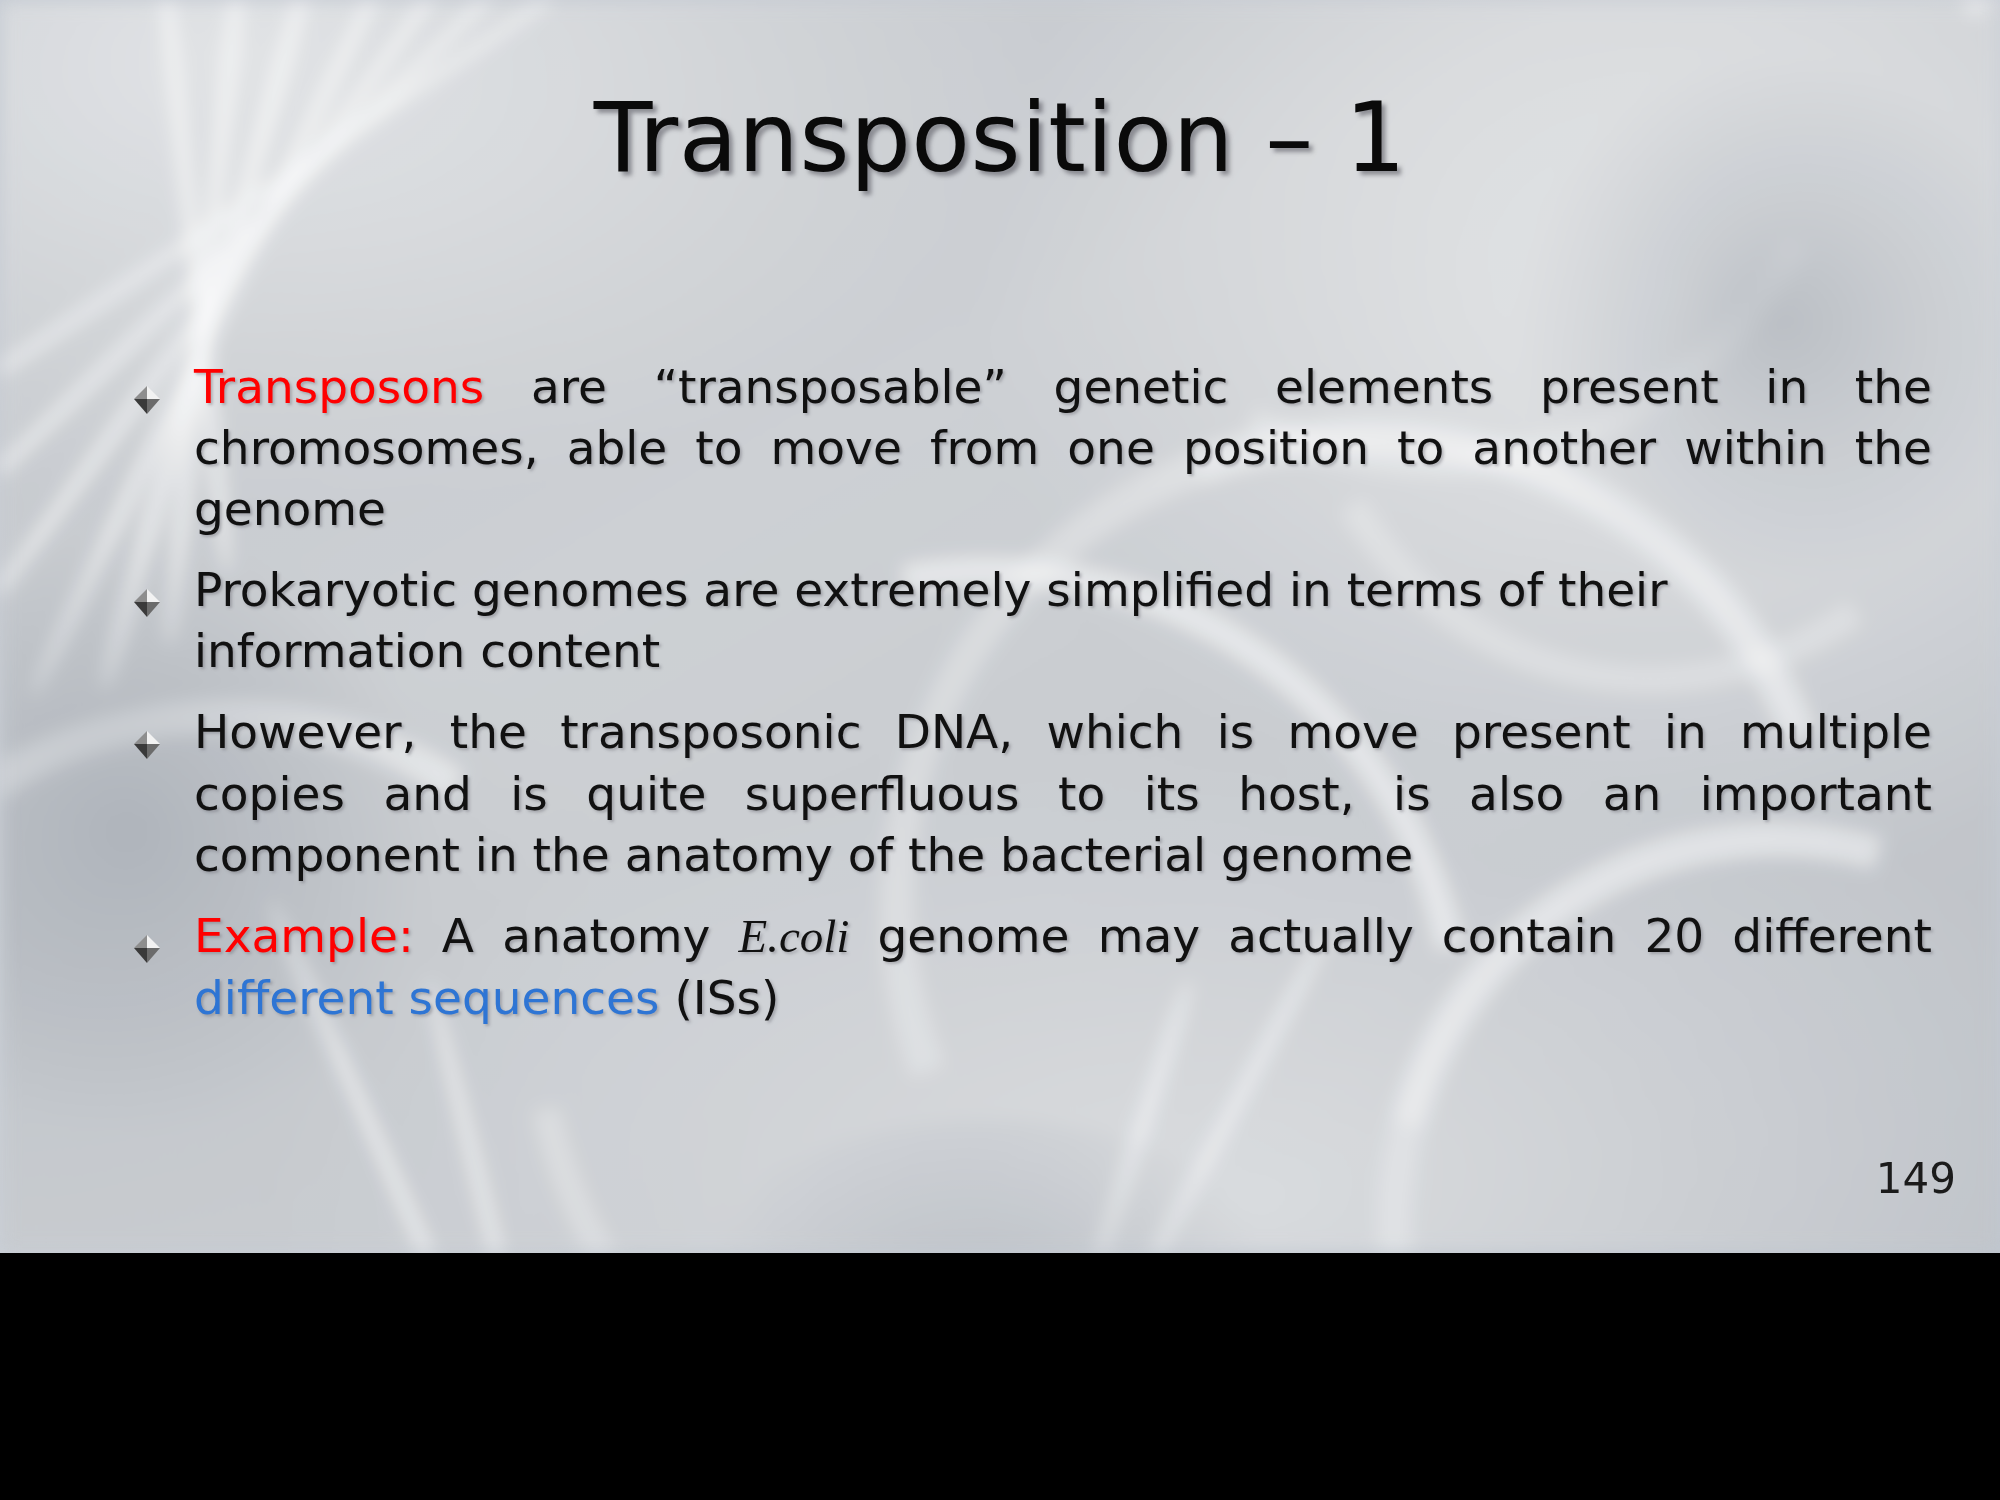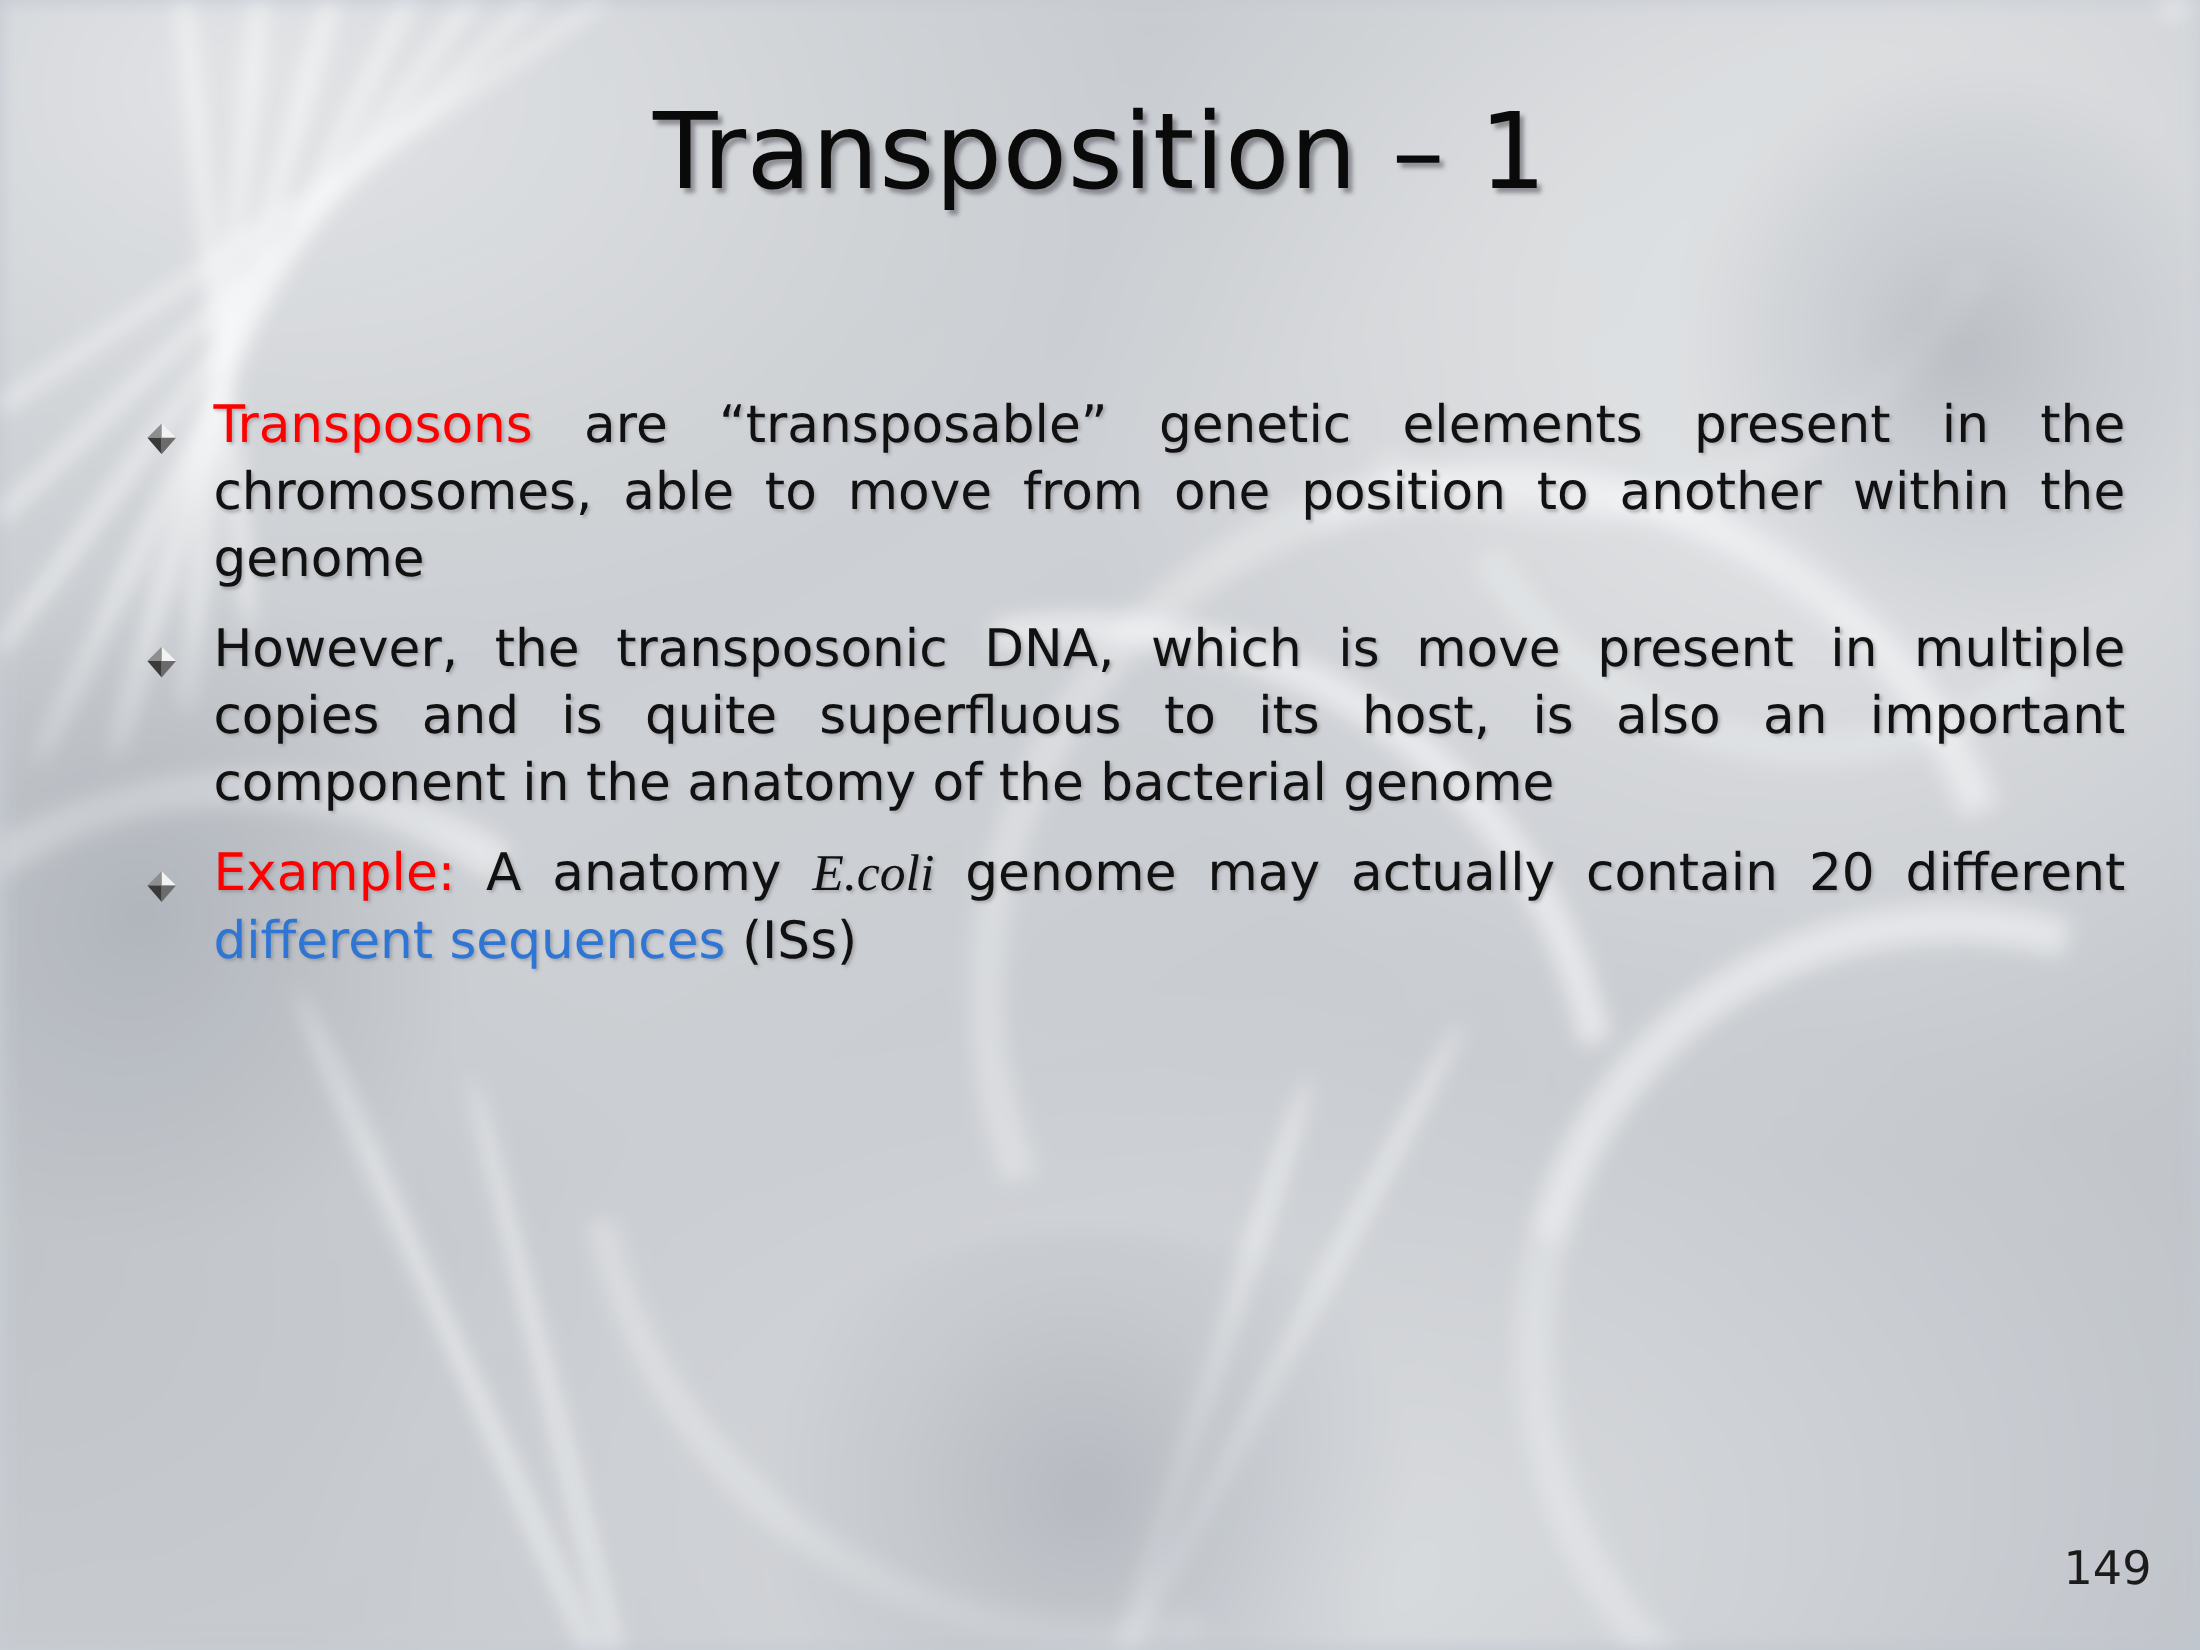--- a/index.html
+++ b/index.html
@@ -3,21 +3,21 @@
 <meta charset="utf-8">
 <style>
   html, body {
     margin: 0;
     padding: 0;
     background: #000;
   }
   #slide {
     position: relative;
     width: 2000px;
-    height: 1500px;
+    height: 1253px;
     overflow: hidden;
     font-family: "DejaVu Sans", sans-serif;
     background: linear-gradient(160deg, #c3c9d2 0%, #c8ccd4 25%, #cdd2d9 50%, #c6ccd5 75%, #bfc6d0 100%);
   }
 
   
   #bg {
     position: absolute;
     inset: 0;
     overflow: hidden;
@@ -156,20 +156,31 @@
         <svg viewBox="0 0 34 34" width="34" height="34" aria-hidden="true">
           <polygon points="17,3 30,16 17,16" fill="#f2f2f2"></polygon>
           <polygon points="17,3 4,16 17,16" fill="#8e8e8e"></polygon>
           <polygon points="4,16 17,31 17,16" fill="#3a3a3a"></polygon>
           <polygon points="30,16 17,31 17,16" fill="#6b6b6b"></polygon>
         </svg>
       </span>
       <span class="txt"><span class="red">Transposons</span><span> are “transposable” genetic elements present in the chromosomes, able to move from one position to another within the genome</span></span>
     </div>
 
+    <div class="bullet">
+      <span class="marker">
+        <svg viewBox="0 0 34 34" width="34" height="34" aria-hidden="true">
+          <polygon points="17,3 30,16 17,16" fill="#f2f2f2"></polygon>
+          <polygon points="17,3 4,16 17,16" fill="#8e8e8e"></polygon>
+          <polygon points="4,16 17,31 17,16" fill="#3a3a3a"></polygon>
+          <polygon points="30,16 17,31 17,16" fill="#6b6b6b"></polygon>
+        </svg>
+      </span>
+      <span class="txt"><span>Prokaryotic genomes are extremely simplified in terms of their information content</span></span>
+    </div>
 
     <div class="bullet justify">
       <span class="marker">
         <svg viewBox="0 0 34 34" width="34" height="34" aria-hidden="true">
           <polygon points="17,3 30,16 17,16" fill="#f2f2f2"></polygon>
           <polygon points="17,3 4,16 17,16" fill="#8e8e8e"></polygon>
           <polygon points="4,16 17,31 17,16" fill="#3a3a3a"></polygon>
           <polygon points="30,16 17,31 17,16" fill="#6b6b6b"></polygon>
         </svg>
       </span>

